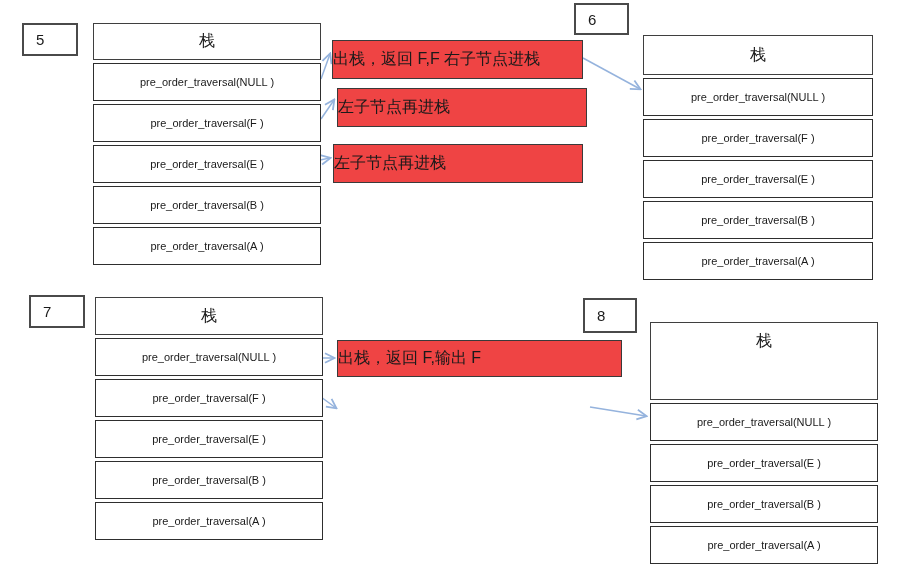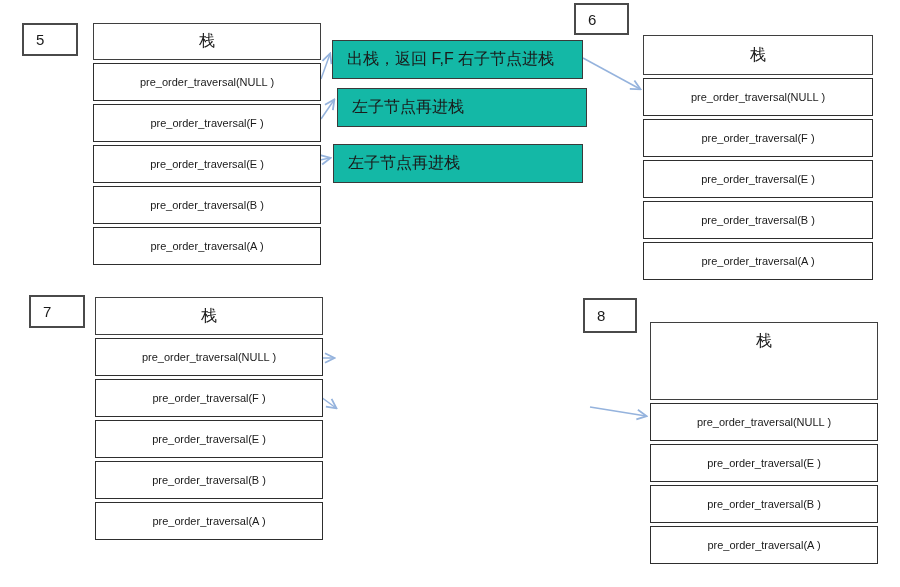--- a/index.html
+++ b/index.html
@@ -27,22 +27,22 @@
     font-size:16px;
   }
   .stack-title.tall{align-items:flex-start;padding-top:8px;}
   .cells{display:block;}
   .cell{
     box-sizing:border-box;height:38px;margin-top:3px;border:1.6px solid #2e2e2e;background:#fff;
     display:flex;align-items:center;justify-content:center;
     font-size:11px;white-space:pre;
   }
   .note{
-    position:absolute;box-sizing:border-box;border:1.6px solid #3a3a3a;background:#14b8a6;
-    display:flex;align-items:center;padding-left:14px;
+    position:absolute;box-sizing:border-box;border:1.6px solid #3a3a3a;background:#ef4444;
+    display:flex;align-items:center;padding-left:0;
     font-size:16px;white-space:pre;
   }
 </style>
 </head>
 <body>
 
 <div class="canvas">
 
   <svg class="arrow-layer" width="900" height="587" viewBox="0 0 900 587" xmlns="http://www.w3.org/2000/svg">
     <defs>
@@ -98,20 +98,21 @@
     <div class="stack-title" style="height:38px">栈</div>
     <div class="cells">
         <div class="cell">pre_order_traversal(NULL )</div>
         <div class="cell">pre_order_traversal(F )</div>
         <div class="cell">pre_order_traversal(E )</div>
         <div class="cell">pre_order_traversal(B )</div>
         <div class="cell">pre_order_traversal(A )</div>
       </div>
   </div>
 
+  <div class="note" style="left:337px;top:340px;width:285px;height:37px">出栈，返回 F,输出 F</div>
 
   <div class="step-box" style="left:583px;top:298px;width:54px;height:35px">
     <span>8</span>
   </div>
   <div class="stack" style="left:650px;top:322px;width:228px">
     <div class="stack-title tall" style="height:78px">栈</div>
     <div class="cells">
         <div class="cell">pre_order_traversal(NULL )</div>
         <div class="cell">pre_order_traversal(E )</div>
         <div class="cell">pre_order_traversal(B )</div>

